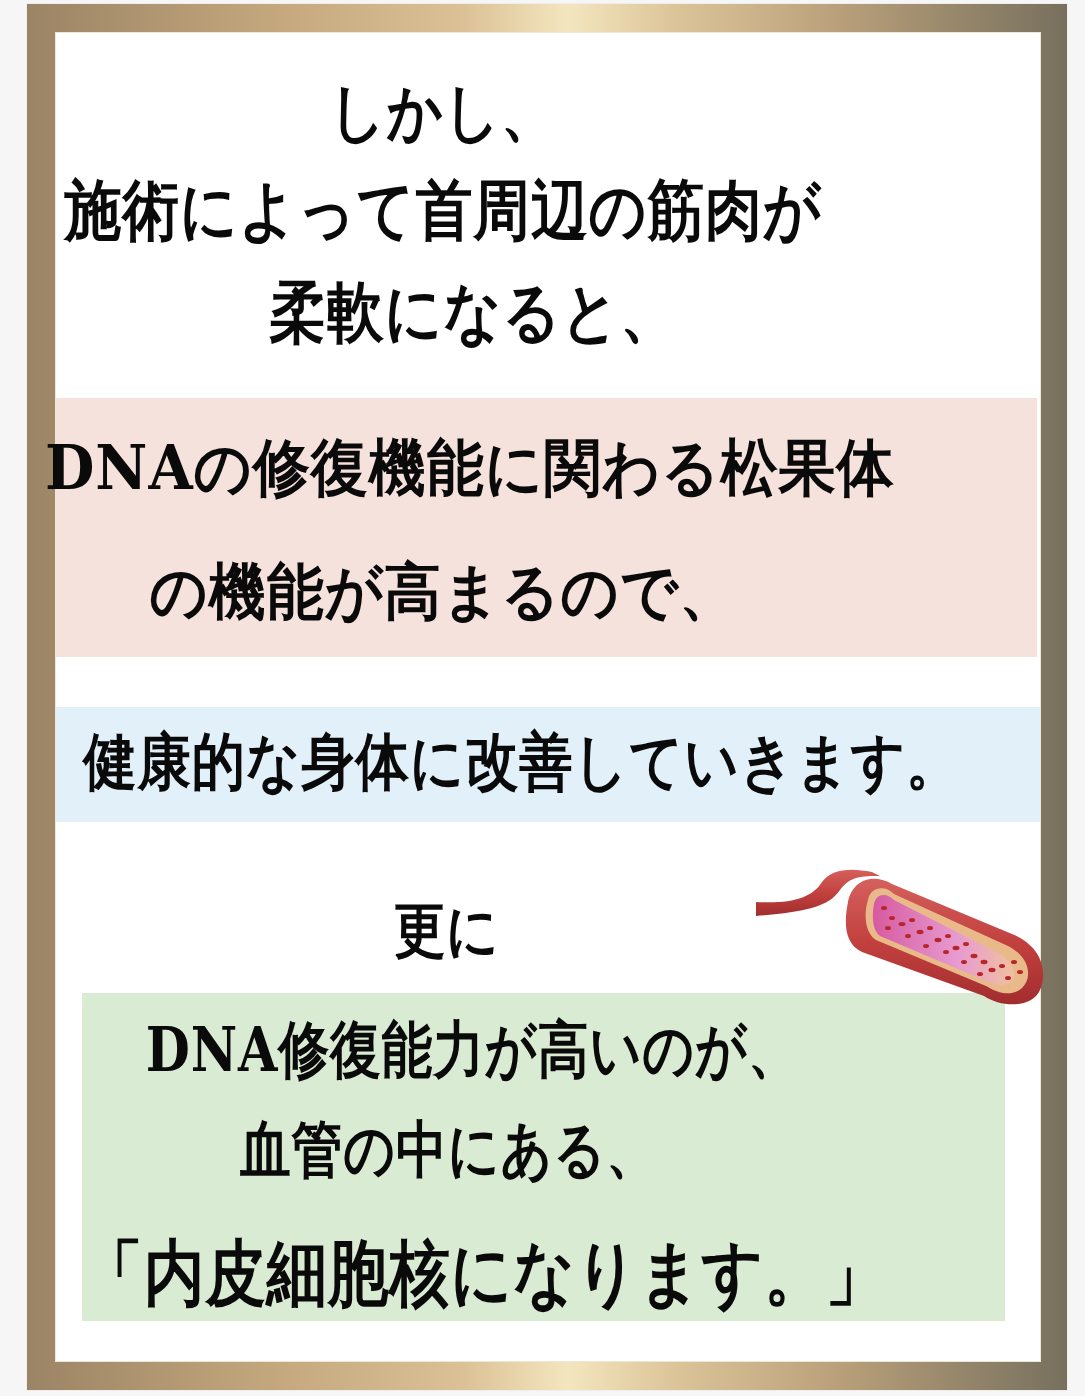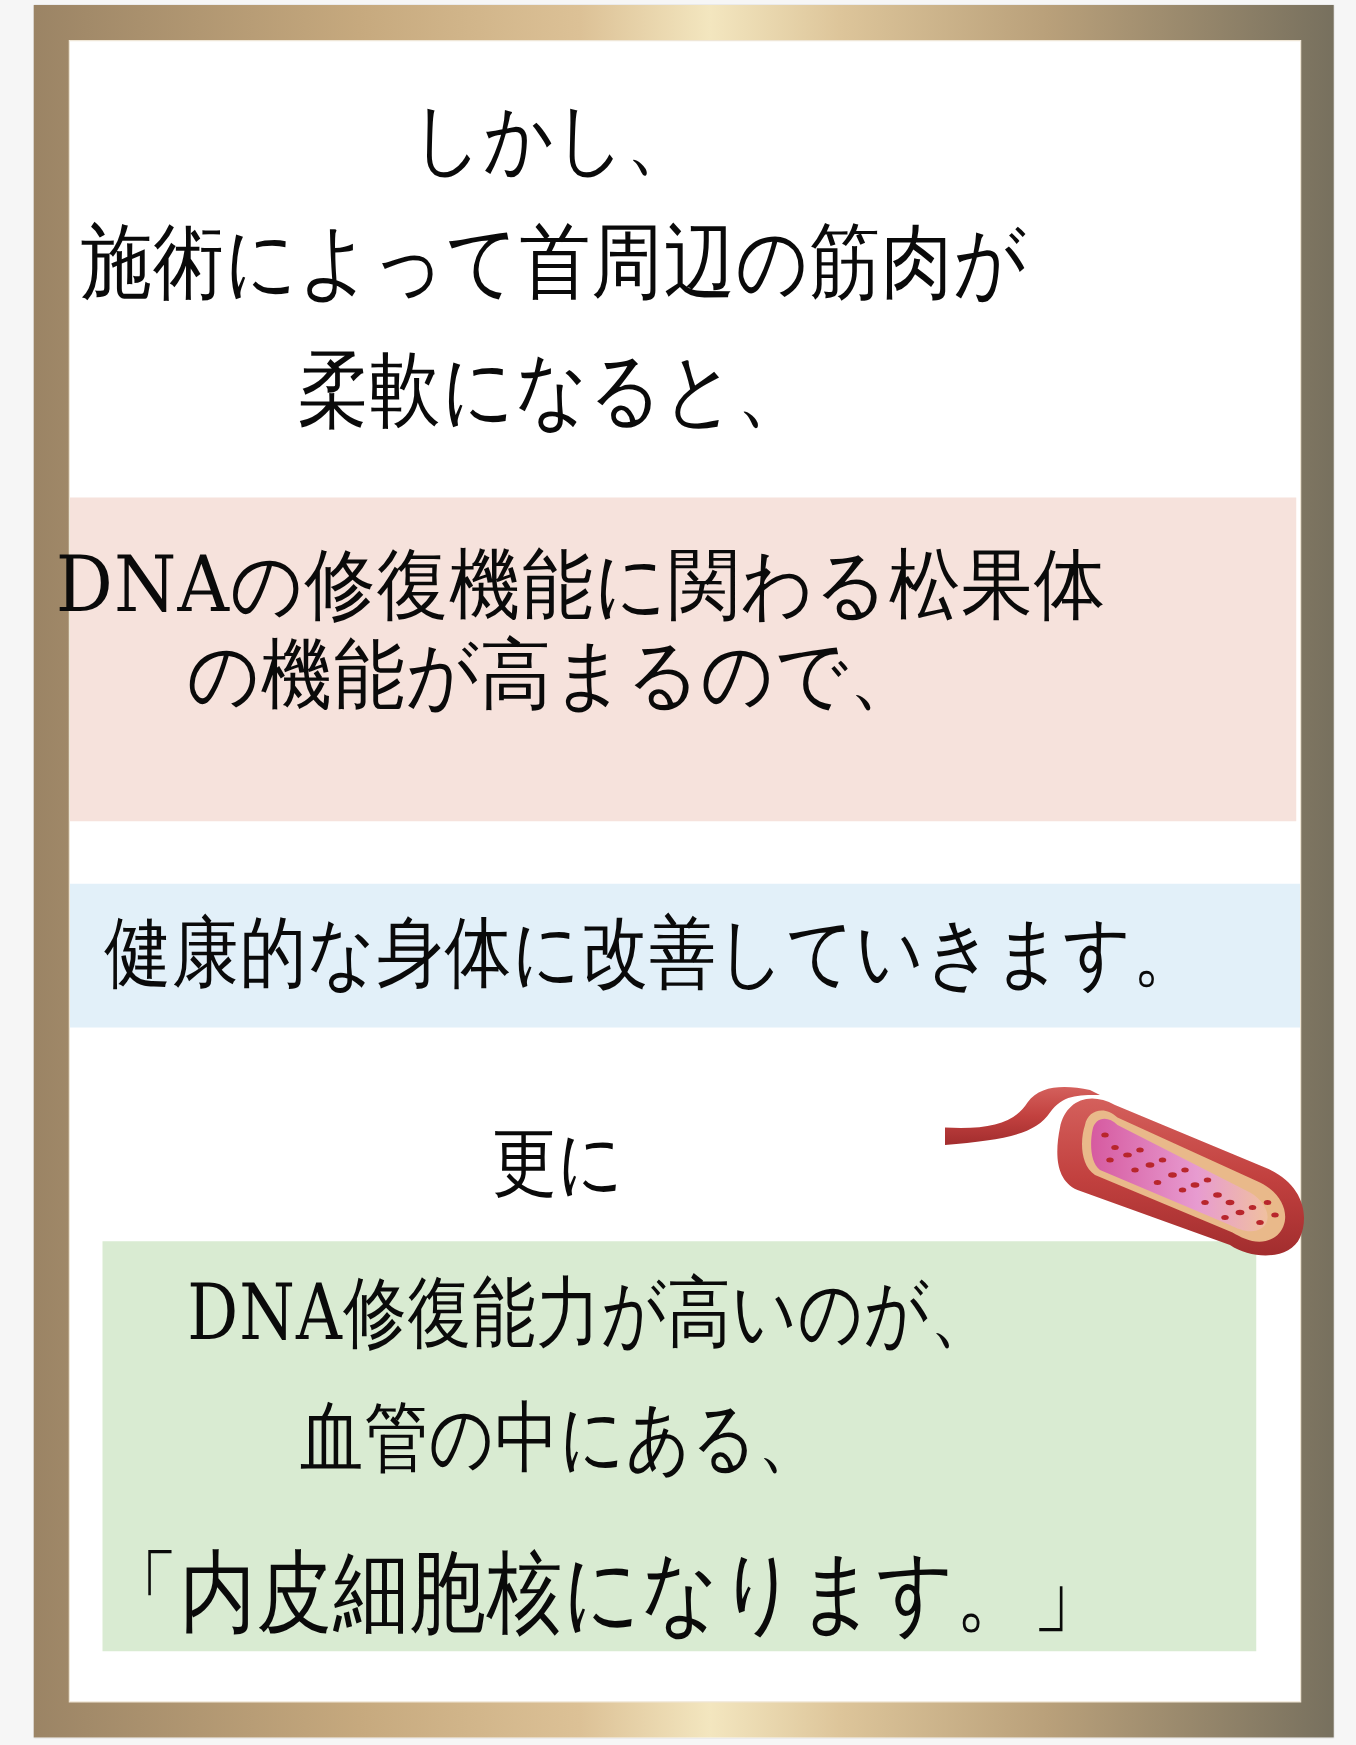--- a/index.html
+++ b/index.html
@@ -38,21 +38,21 @@
     width: 984px; height: 1328px;
     background: #ffffff;
     box-shadow: 0 0 0 1px #efe6d6;
   }
   
   .line {
     position: absolute;
     left: 0;
     width: 886px;
     text-align: center;
-    font-weight: normal;
+    font-weight: bold;
     white-space: nowrap;
     letter-spacing: 1px;
   }
   .line span {
     display: inline-block;
     transform-origin: center;
   }
   .box {
     position: absolute;
   }
@@ -85,29 +85,29 @@
 
 <div class="frame-outer top-band"></div>
 <div class="frame-inner"></div>
 
 <div class="line" style="top:72px; font-size:64px; line-height:80px;">
   <span style="transform:scaleX(0.86);">しかし、</span>
 </div>
 <div class="line" style="top:168px; font-size:66px; line-height:84px;">
   <span style="transform:scaleX(0.86);">施術によって首周辺の筋肉が</span>
 </div>
-<div class="line" style="top:270px; font-size:66px; line-height:84px;">
+<div class="line" style="top:270px; font-size:66px; line-height:84px;padding-left:31px;">
   <span style="transform:scaleX(0.86);">柔軟になると、</span>
 </div>
 
 <div class="box box-pink"></div>
 <div class="line" style="top:428px; font-size:62px; line-height:80px; left:8px;">
   <span style="transform:scaleX(0.92);">DNAの修復機能に関わる松果体</span>
 </div>
-<div class="line" style="top:500px; font-size:62px; line-height:80px;">
+<div class="line" style="top:552px; font-size:62px; line-height:80px;">
   <span style="transform:scaleX(0.92);">の機能が高まるので、</span>
 </div>
 
 <div class="box box-blue"></div>
 <div class="line" style="top:722px; font-size:62px; line-height:80px; left:12px;">
   <span style="transform:scaleX(0.86);">健康的な身体に改善していきます。</span>
 </div>
 
 <div class="line" style="top:890px; font-size:60px; line-height:80px; left:4px;">
   <span style="transform:scaleX(0.86);">更に</span>

